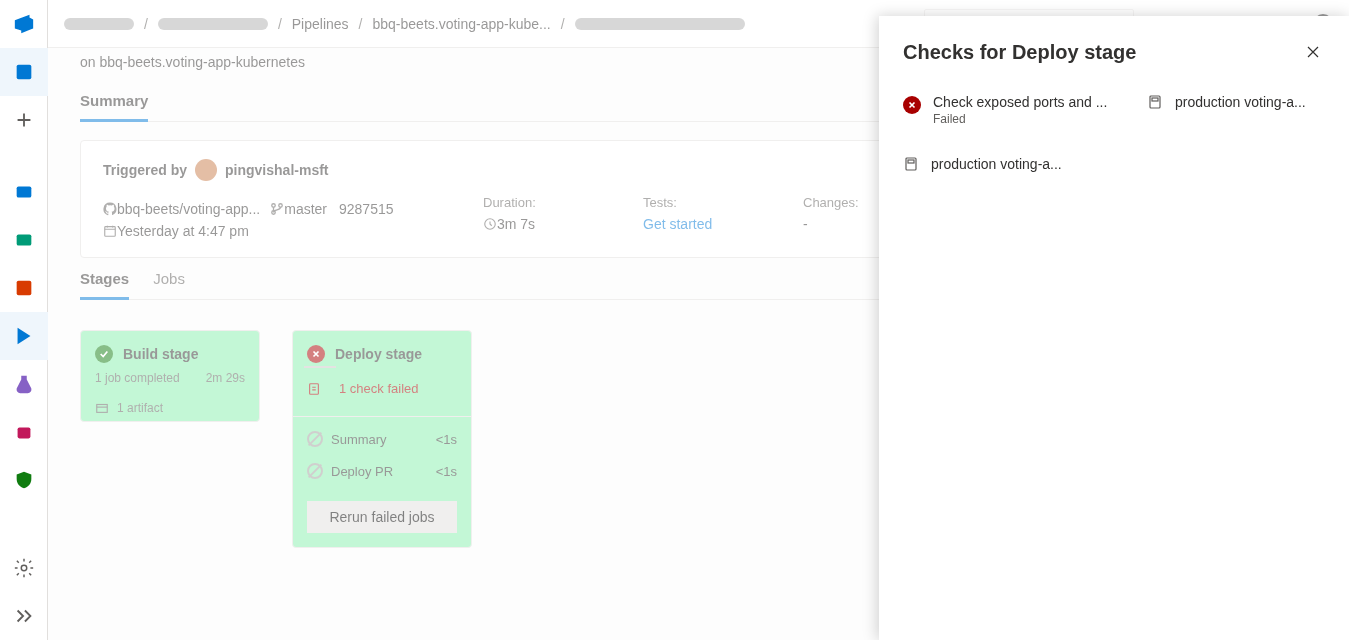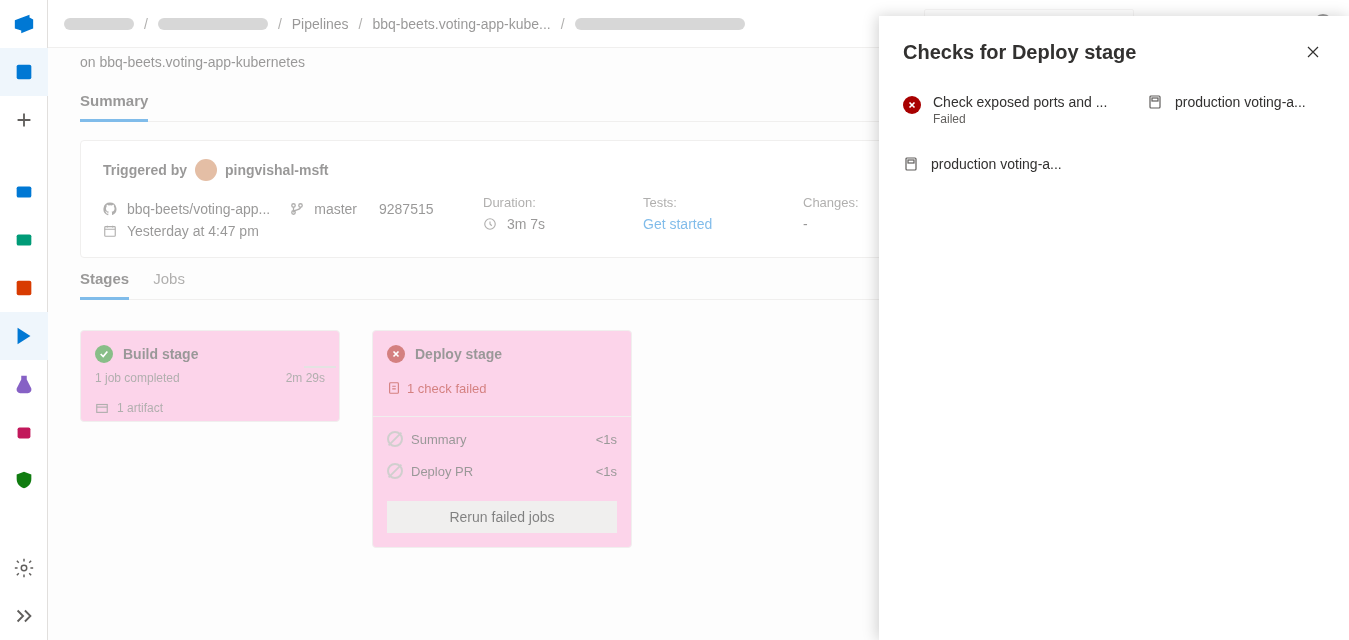--- a/index.html
+++ b/index.html
@@ -25,31 +25,31 @@
   .tab-row.first{margin-top:22px}
   .tab{padding:0 0 10px;font-size:15px;color:#605e5c;cursor:pointer}
   .tab.active{color:#323130;font-weight:600;border-bottom:3px solid #0078d4;margin-bottom:-1px}
   .card{background:#fff;border:1px solid #e1dfdd;border-radius:4px;margin-top:18px;padding:18px 22px}
   .trigger-row{display:flex;align-items:center;gap:8px;font-size:14px;font-weight:600}
   .avatar{width:22px;height:22px;border-radius:50%;background:#c87c4a;display:inline-block}
   .info-grid{display:flex;margin-top:14px;font-size:14px;color:#323130}
   .info-col{flex:1;max-width:380px}
   .info-col.small{max-width:160px}
   .info-label{color:#605e5c;font-size:13px}
-  .info-val{margin-top:6px;display:flex;align-items:center;gap:10px}
+  .info-val{margin-top:6px;display:flex;align-items:center;gap:0}
   .link{color:#0078d4;cursor:pointer}
   .stage-row{display:flex;gap:32px;margin-top:30px;align-items:flex-start;position:relative}
-  .stage-card{width:260px;background:#f9a8d4;border:1px solid #e1dfdd;border-radius:4px}
+  .stage-card{width:180px;background:#86efac;border:1px solid #e1dfdd;border-radius:4px}
   .stage-head{display:flex;align-items:center;gap:10px;padding:14px 14px 8px;font-weight:600;font-size:14px}
   .stage-sub{display:flex;justify-content:space-between;padding:0 14px 10px;font-size:12px;color:#605e5c}
   .stage-line{display:flex;align-items:center;gap:8px;padding:6px 14px;font-size:12px;color:#605e5c}
   .stage-divider{height:1px;background:#e1dfdd;margin:6px 0}
   .stage-job{display:flex;align-items:center;justify-content:space-between;padding:8px 14px;font-size:13px}
   .stage-job .left{display:flex;align-items:center;gap:8px}
-  .stage-fail{color:#a80000;font-size:13px;display:flex;align-items:flex-start;gap:6px;padding:10px 14px 14px}
+  .stage-fail{color:#a80000;font-size:13px;display:flex;align-items:flex-end;gap:18px;padding:10px 14px 14px}
   .btn{margin:14px;width:calc(100% - 28px);height:32px;background:#e1dfdd;border:none;font-size:14px;cursor:pointer}
   .connector{position:absolute;left:224px;top:36px;width:32px;height:2px;background:#c8c6c4}
   
   .ic-circle{width:18px;height:18px;border-radius:50%;display:inline-flex;align-items:center;justify-content:center;flex:none}
   .ic-ok{background:#107c10}
   .ic-err{background:#a80000}
   .ic-skip{width:16px;height:16px;border:2px solid #a19f9d;border-radius:50%;position:relative;flex:none}
   .ic-skip::after{content:"";position:absolute;width:2px;height:18px;background:#a19f9d;left:50%;top:-3px;transform:translateX(-50%) rotate(45deg)}
   .ic-circle svg{width:10px;height:10px;stroke:#fff;stroke-width:2;fill:none}
   .mini{width:14px;height:14px;flex:none;color:#605e5c}

